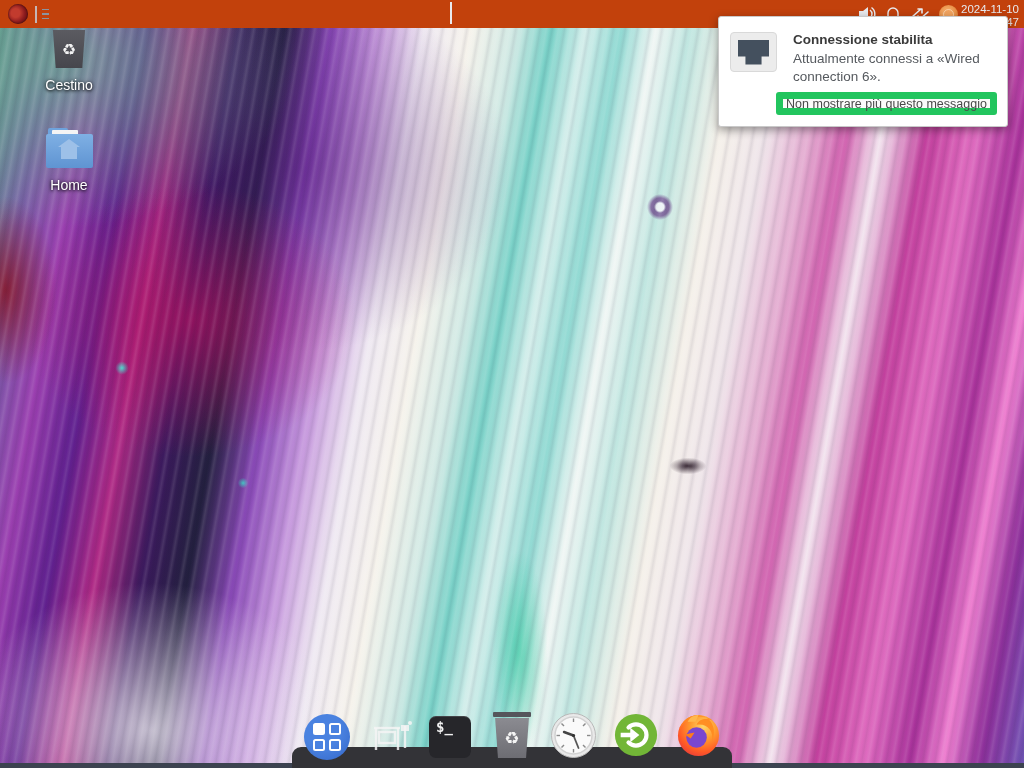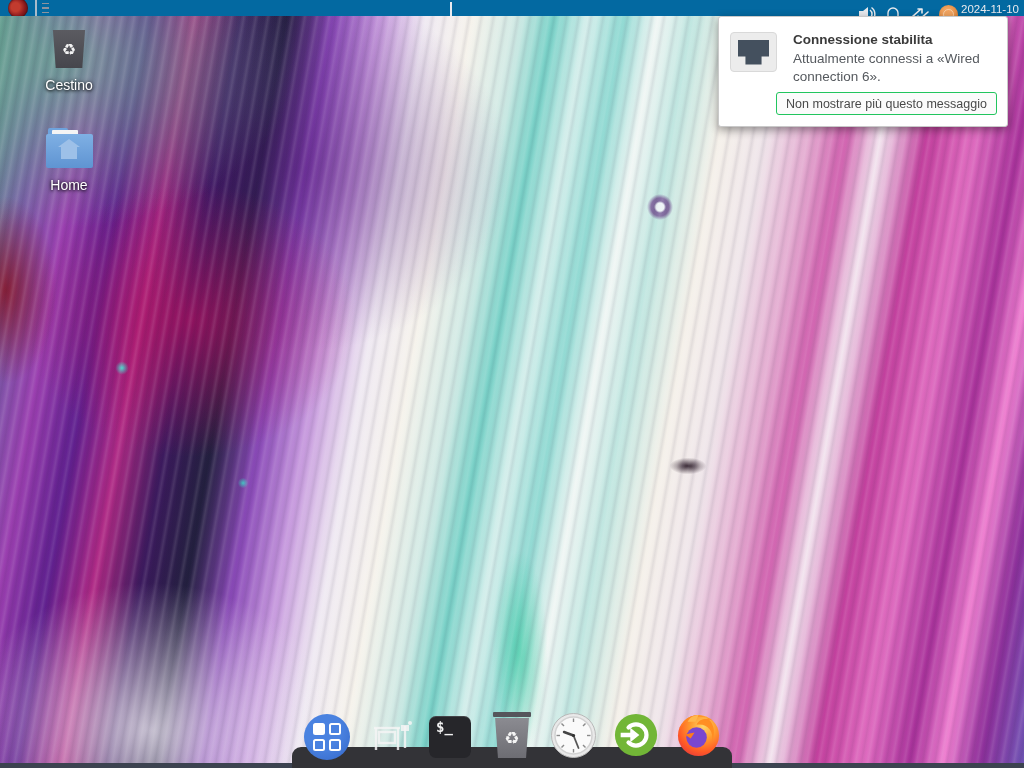--- a/index.html
+++ b/index.html
@@ -29,22 +29,22 @@
         #5e9a8c 0%, #7a5aa8 5%, #9b3fb0 9%, #5e1f8e 13%, #b02a85 17%,
         #3c1a5e 21%, #23203f 25%, #8a4ab8 29%, #c79ade 33%, #efe9f2 37%,
         #f6f3ec 41%, #cfe9e4 45%, #79d2c8 48%, #d6efec 51%, #8fd9d2 54%,
         #f0f6f4 57%, #bfe6e0 60%, #f5f1ea 64%, #efe5ea 68%, #e3a8cf 72%,
         #d060ae 75%, #f2e3ee 78%, #c23f9d 82%, #e06cc0 86%, #a9339b 90%,
         #ee7fd0 93%, #8f2f9a 96%, #6e55b5 100%);
   }
 
   
   .top-panel{
-    position:absolute; top:0; left:0; width:1024px; height:16px;
-    background:#0369a1; display:flex; align-items:center; overflow:hidden; z-index:20;
+    position:absolute; top:0; left:0; width:1024px; height:28px;
+    background:#c2410c; display:flex; align-items:center; overflow:hidden; z-index:20;
   }
   .logo-dot{
     width:20px; height:20px; border-radius:50%; margin-left:8px; flex:0 0 auto;
     background:radial-gradient(circle at 38% 45%, #c23b2e 0 26%, #8c1b1e 55%, #5d0e12 90%);
     box-shadow:inset 0 0 2px rgba(0,0,0,.7);
   }
   .panel-sep{ width:2px; height:17px; background:#c6cad2; margin-left:7px; opacity:.85; }
   .mini-menu{ display:flex; flex-direction:column; gap:3px; margin-left:5px; }
   .mini-menu span{ display:block; width:7px; height:1.5px; background:#8d939e; }
   .panel-cursor{ position:absolute; left:450px; top:2px; width:1.5px; height:22px; background:#e9eaef; }
@@ -76,21 +76,21 @@
   }
   .notif-eth{
     width:31px; height:25px; background:#44505e;
     clip-path:polygon(0 0,100% 0,100% 68%,76% 68%,76% 100%,24% 100%,24% 68%,0 68%);
   }
   .notif-texts{ margin-left:62px; width:212px; }
   .notif-title{ font-size:13.5px; font-weight:bold; color:#3a3a3a; line-height:17px; }
   .notif-body{ font-size:13.5px; color:#55595e; line-height:18px; margin-top:2px; }
   .notif-btn{
     position:absolute; left:57px; top:75px; width:221px; height:23px;
-    background:#fbfbfb; border:1px solid #22c55e; border-radius:3px;
+    background:#fbfbfb; border:7px solid #22c55e; border-radius:3px;
     font-size:12.5px; color:#4a4a4a; display:flex; align-items:center; justify-content:center;
     font-family:inherit; cursor:pointer;
   }
 
   
   .desk-icon{ position:absolute; width:96px; display:flex; flex-direction:column; align-items:center; z-index:5; }
   .desk-icon .label{
     margin-top:9px; color:#fff; font-size:14px;
     text-shadow:0 1px 3px rgba(0,0,0,.9), 0 0 4px rgba(0,0,0,.6);
   }

